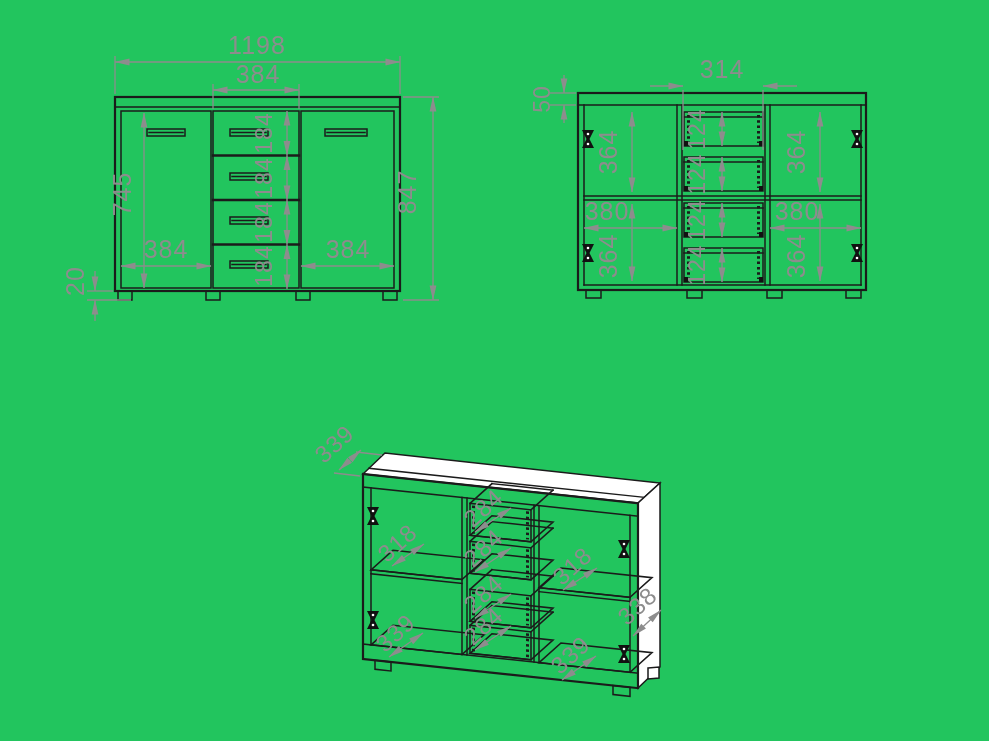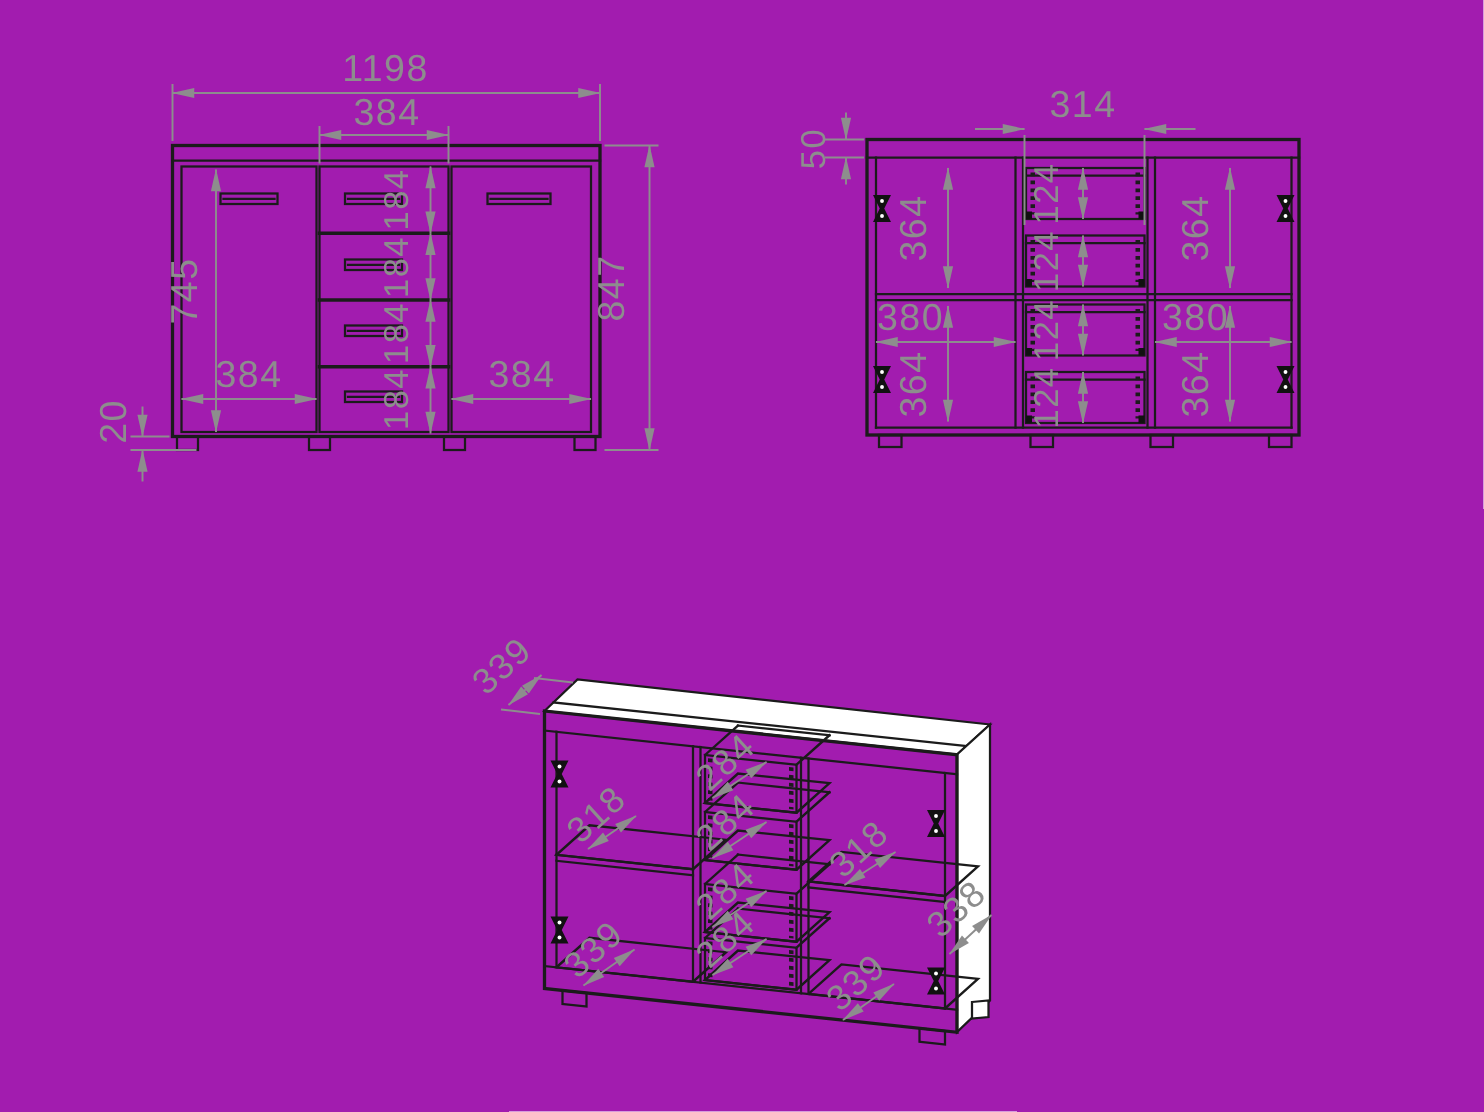--- a/index.html
+++ b/index.html
@@ -1,16 +1,16 @@
 <!DOCTYPE html>
 <html><head>
 <meta charset="utf-8">
 <style>
   html,body{margin:0;padding:0;background:#ffffff;}
-  .stage{position:relative;width:989px;height:741px;background:#a21caf;overflow:hidden;}
+  .stage{position:relative;width:989px;height:741px;background:#22c55e;overflow:hidden;}
   svg{position:absolute;left:0;top:0;}
   
   .k  {stroke:#1b1b1b;stroke-width:1.5;fill:none;stroke-linecap:square;}
   .k2 {stroke:#1b1b1b;stroke-width:2.2;fill:none;stroke-linecap:square;}
   .kb {stroke:#1b1b1b;stroke-width:2.4;fill:none;stroke-linecap:square;}
   .kf {stroke:#1b1b1b;stroke-width:1.5;fill:#ffffff;}
   .blk{fill:#111111;stroke:none;}
   .dash{stroke:#1b1b1b;stroke-width:3;stroke-dasharray:2.5 2.8;fill:none;}
   
   .d  {stroke:#8d8d8d;stroke-width:1.3;fill:none;stroke-linecap:butt;}

